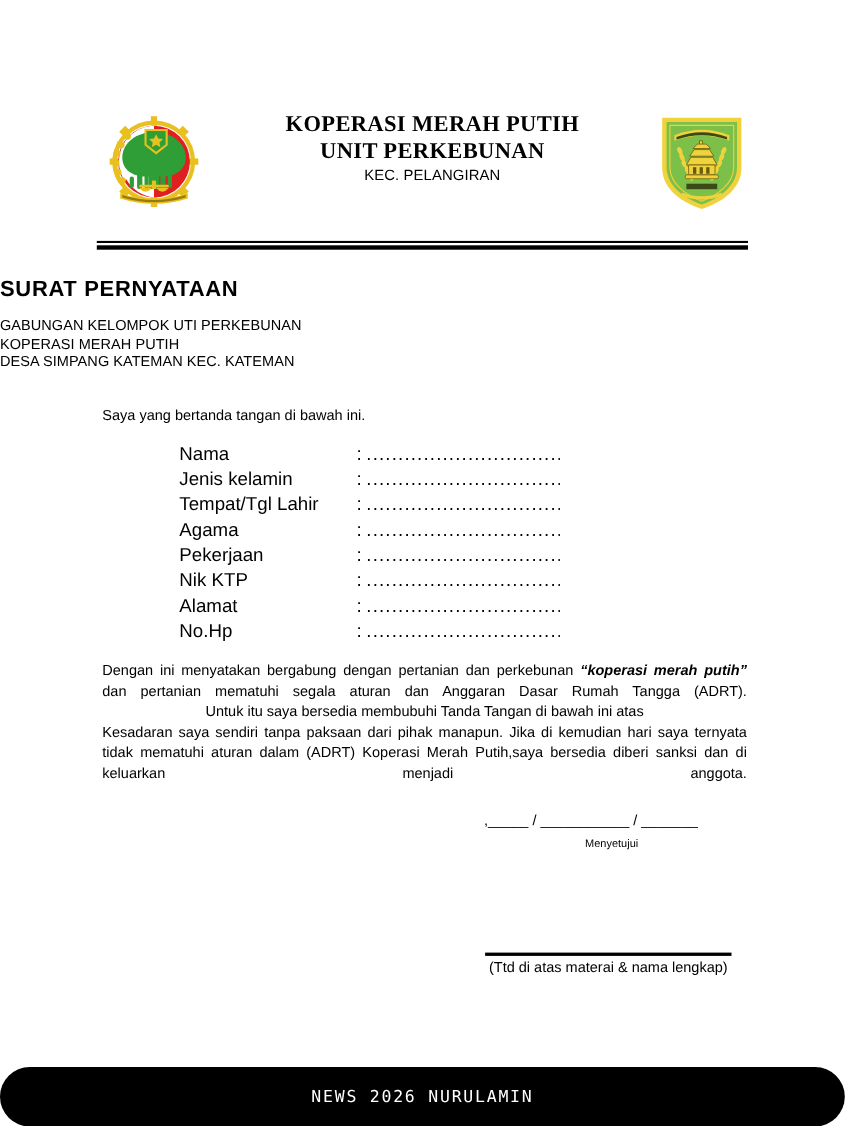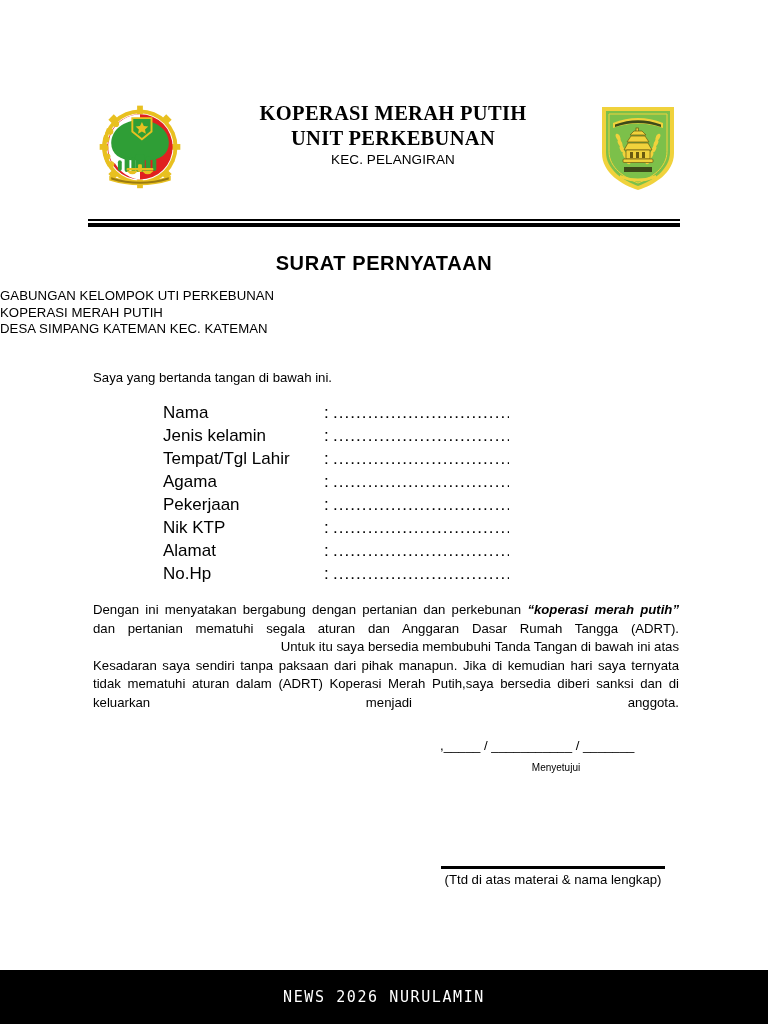--- a/index.html
+++ b/index.html
@@ -98,21 +98,21 @@
     height: 4px;
     background: #000;
   }
 
   
   .doc-title {
     position: absolute;
     left: 0;
     top: 252px;
     width: 768px;
-    text-align: center;
+    text-align: left;
     font-size: 20px;
     font-weight: bold;
     letter-spacing: 0.6px;
   }
   .doc-subtitle {
     position: absolute;
     left: 0;
     top: 288px;
     width: 768px;
     text-align: left;
@@ -169,21 +169,21 @@
     width: 586px;
     font-size: 13.2px;
     line-height: 18.6px;
     text-align: justify;
   }
   .body-text .just {
     text-align: justify;
     text-align-last: justify;
   }
   .body-text .noj {
-    text-align: right;
+    text-align: center;
   }
   .bi {
     font-weight: bold;
     font-style: italic;
   }
 
   
   .date-line {
     position: absolute;
     left: 440px;
@@ -219,20 +219,21 @@
   }
 
   
   .footer {
     position: absolute;
     left: 0;
     top: 970px;
     width: 768px;
     height: 54px;
     background: #000000;
+    border-radius: 27px;
   }
   .footer-text {
     position: absolute;
     left: 0;
     top: 0;
     width: 768px;
     height: 54px;
     display: flex;
     align-items: center;
     justify-content: center;

